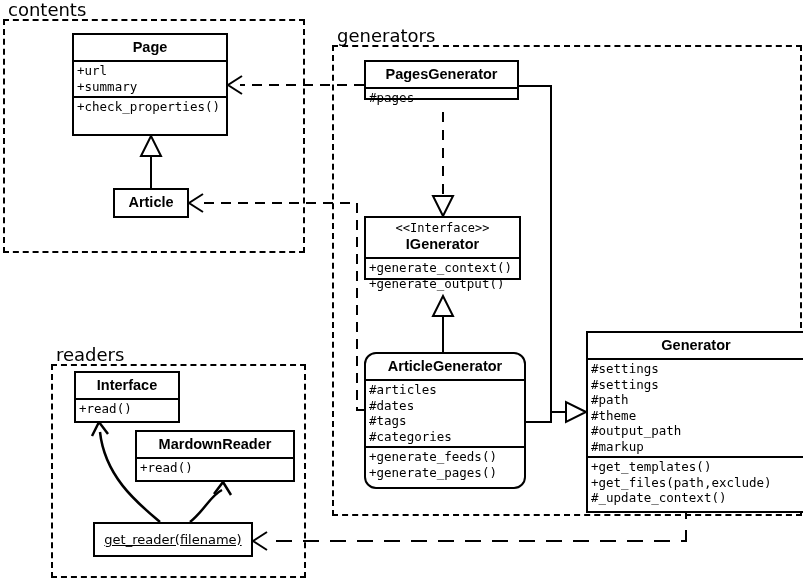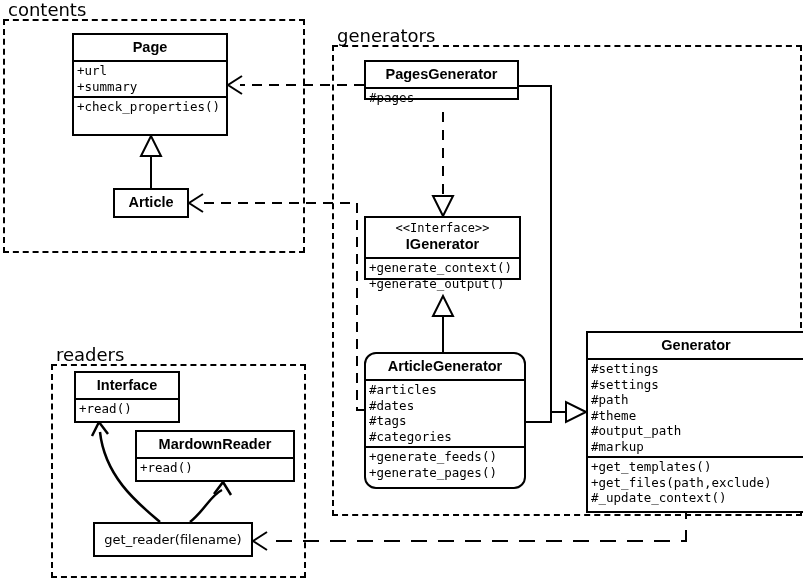--- a/index.html
+++ b/index.html
@@ -234,17 +234,17 @@
     </div>
   </div>
 
   <div class="umlbox" id="box-mardownreader" style="left: 135px; top: 430px; width: 160px; height: 52px;">
     <div class="uml-title">MardownReader</div>
     <div class="uml-sep uml-compartment">
       <div>+read()</div>
     </div>
   </div>
 
-  <div class="plain-box" id="box-getreader" style="left: 93px; top: 522px; width: 160px; height: 35px;">
+  <div class="plain-box" id="box-getreader" style="left: 93px; top: 522px; width: 160px; height: 35px; text-decoration: underline;">
     <span>get_reader(filename)</span>
   </div>
 
 </div>
 
 </body></html>

